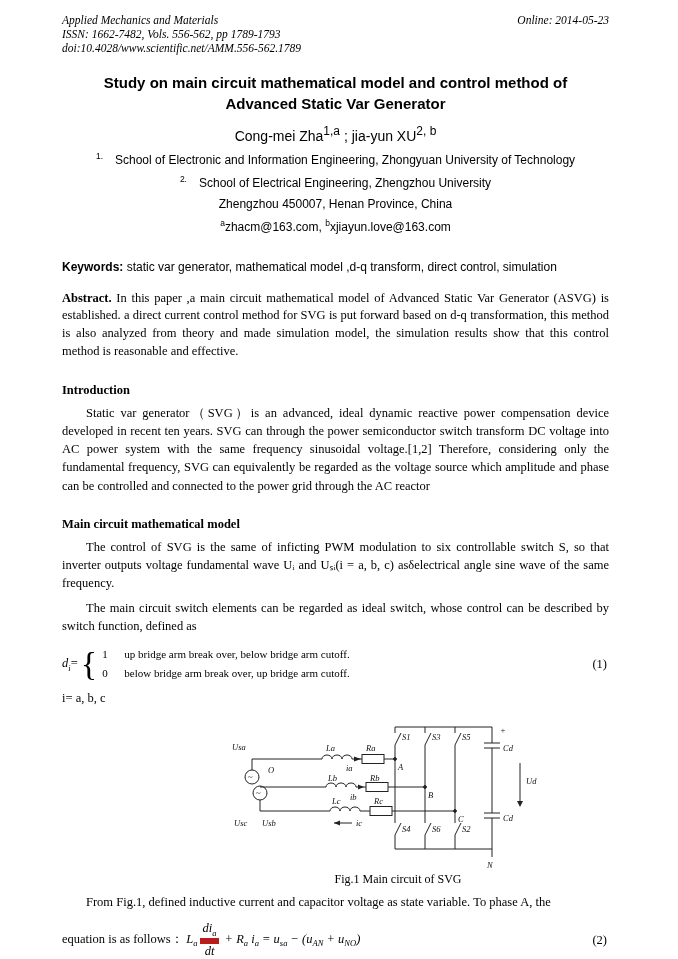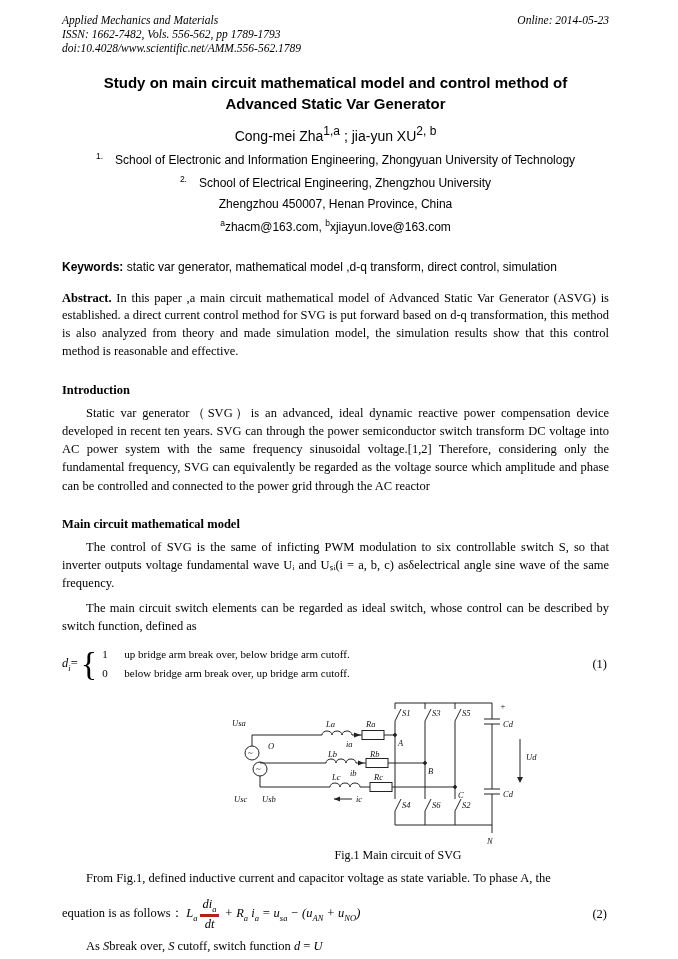--- a/index.html
+++ b/index.html
@@ -33,21 +33,21 @@
   .mi { font-style:italic; }
   .equation-row { position:relative; margin-top:10px; min-height:20px; }
   .eq-num { position:absolute; right:2px; top:50%; transform:translateY(-50%); }
   .brace { font-size:34px; font-weight:300; vertical-align:middle; line-height:0.9; display:inline-block; }
   .cases { display:inline-block; vertical-align:middle; margin-left:2px; }
   .case { display:block; line-height:1.5; }
   .case-val { font-size:11px; display:inline-block; width:22px; }
   .case-text { font-size:11px; }
   .eq-lhs { vertical-align:middle; display:inline-block; }
   .frac { display:inline-block; vertical-align:middle; text-align:center; margin:0 2px; }
-  .frac .fnum { display:block; border-bottom:3px solid #b91c1c; padding:0 3px; line-height:1.15; }
+  .frac .fnum { display:block; border-bottom:6px solid #b91c1c; padding:0 3px; line-height:1.15; }
   .frac .fden { display:block; line-height:1.15; }
   .math-inline { vertical-align:middle; display:inline-block; }
   
   .figure-wrap { margin-top:12px; margin-left:168px; width:336px; }
   .circuit-svg { display:block; }
   .circuit-svg text { font-family:"Liberation Serif", serif; font-size:8.5px; font-style:italic; fill:#111; }
   .fig-caption { text-align:center; font-size:12px; margin-top:1px; width:336px; }
   sub { font-size:8.5px; }
   sup { font-size:8.5px; }
 </style>
@@ -111,20 +111,21 @@
     <span class="cases">
       <span class="case">
         <span class="case-val">1</span><span class="case-text">up bridge arm break over, below bridge arm cutoff.</span>
       </span>
       <span class="case">
         <span class="case-val">0</span><span class="case-text">below bridge arm break over, up bridge arm cutoff.</span>
       </span>
     </span>
     <span class="eq-num">(1)</span>
   </div>
+  <div class="para">i= a, b, c</div>
 
   <div class="figure-wrap">
     <svg class="circuit-svg" width="336" height="152" viewBox="0 0 336 152">
       <g stroke="#222" stroke-width="1" fill="none">
 
         <circle cx="22" cy="58" r="7"></circle>
         <circle cx="30" cy="74" r="7"></circle>
         <path d="M22,51 L22,40"></path>
         <path d="M30,81 L30,92"></path>
 

